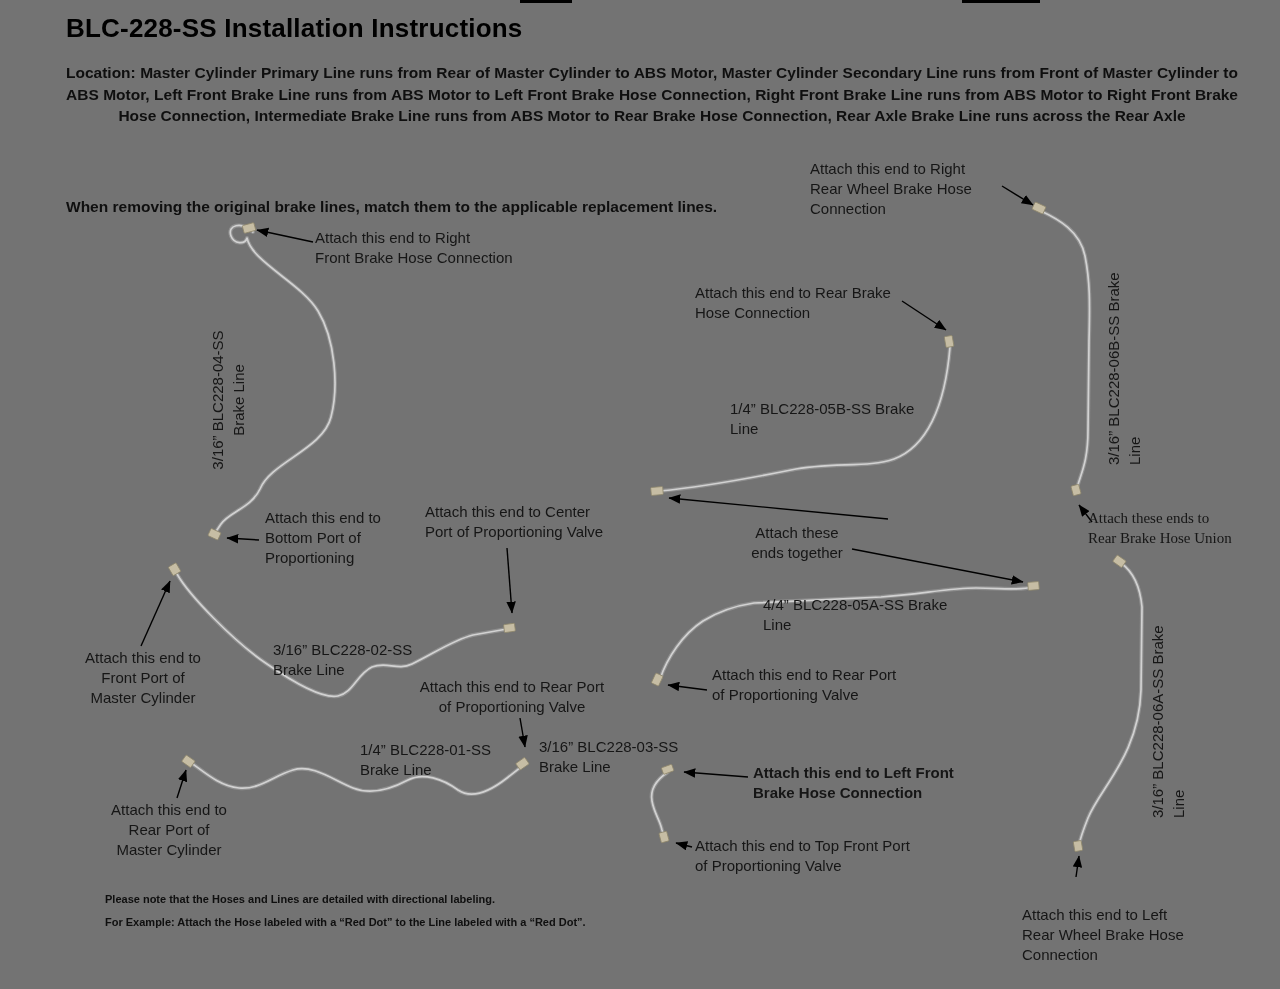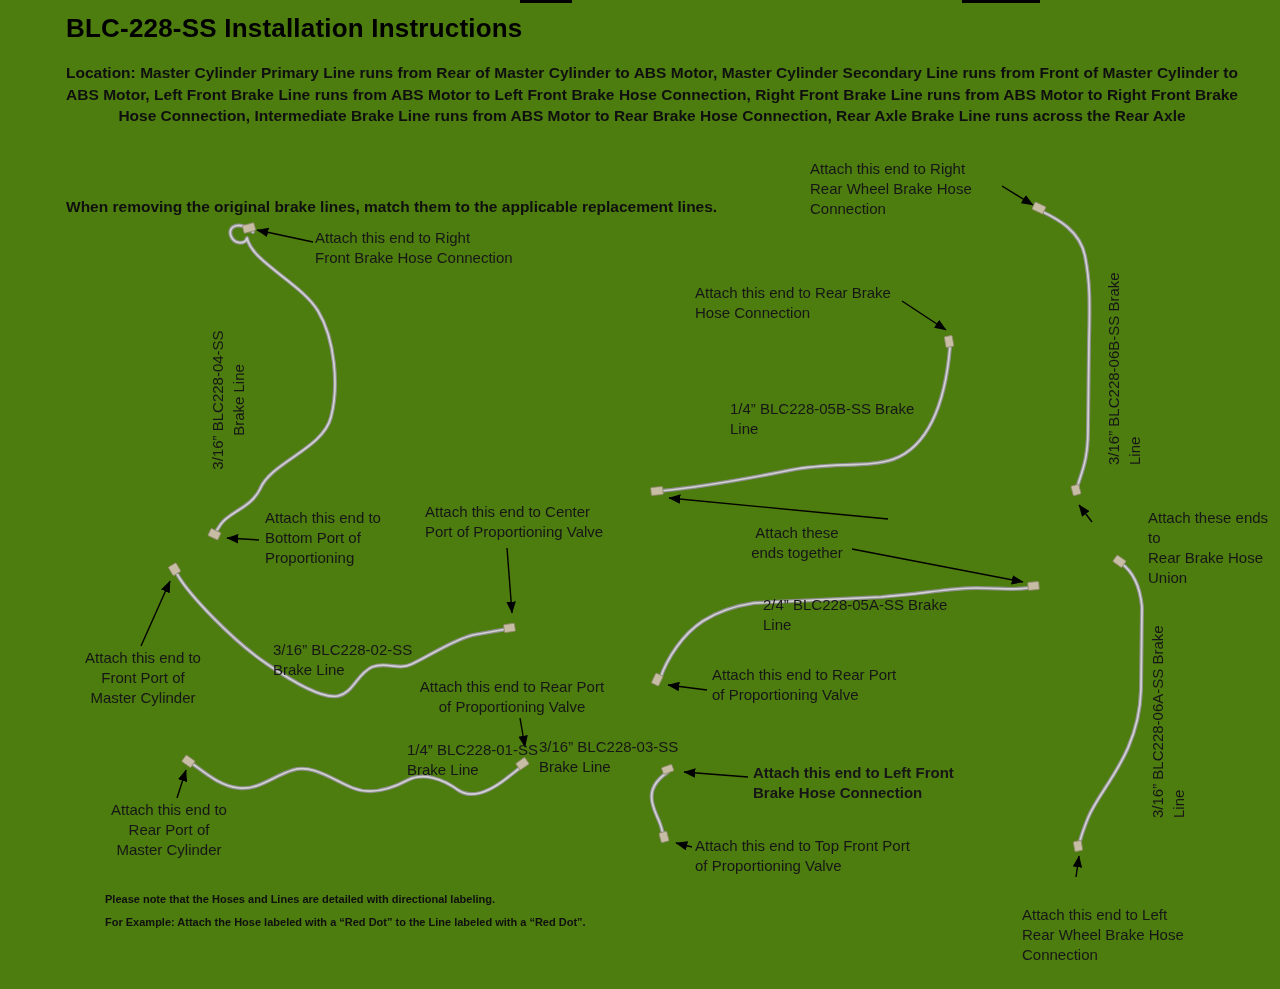--- a/index.html
+++ b/index.html
@@ -1,18 +1,18 @@
 <!DOCTYPE html>
 <html><head>
 <meta charset="utf-8">
 <style>
   * { margin:0; padding:0; box-sizing:border-box; }
   html,body { background:#ffffff; }
   .page {
-    position:relative; width:1280px; height:989px; background:#4d7c0f;
+    position:relative; width:1280px; height:989px; background:#737373;
     font-family:"Liberation Sans", sans-serif; color:#111; overflow:hidden;
   }
   .title {
     position:absolute; left:66px; top:13px; font-size:26px; font-weight:bold; color:#000;
     letter-spacing:0.2px;
   }
   .intro {
     position:absolute; left:66px; top:62px; width:1172px;
     font-size:15.5px; font-weight:bold; line-height:21.5px;
     text-align:justify; text-align-last:center; color:#0f0f0f;
@@ -131,21 +131,21 @@
 Connection</div>
   <div class="callout" style="left:695px; top:283px;">Attach this end to Rear Brake
 Hose Connection</div>
   <div class="callout" style="left:265px; top:508px;">Attach this end to
 Bottom Port of
 Proportioning</div>
   <div class="callout" style="left:425px; top:502px;">Attach this end to Center
 Port of Proportioning Valve</div>
   <div class="callout center" style="left:745px; top:523px; width:104px;">Attach these
 ends together</div>
-  <div class="callout" style="left:1148px; top:508px;">Attach these ends to
+  <div class="callout" style="left:1088px; top:508px;font-family:Liberation Serif, serif;">Attach these ends to
 Rear Brake Hose Union</div>
   <div class="callout center" style="left:76px; top:648px; width:134px;">Attach this end to
 Front Port of
 Master Cylinder</div>
   <div class="callout center" style="left:410px; top:677px; width:204px;">Attach this end to Rear Port
 of Proportioning Valve</div>
   <div class="callout" style="left:712px; top:665px;">Attach this end to Rear Port
 of Proportioning Valve</div>
   <div class="callout" style="left:753px; top:763px;font-weight:bold;">Attach this end to Left Front
 Brake Hose Connection</div>
@@ -159,25 +159,25 @@
 Connection</div>
 
   <div class="line-label vertical" style="left:153px; top:379px; width:150px;">3/16” BLC228-04-SS
 Brake Line</div>
   <div class="line-label" style="left:730px; top:399px;">1/4” BLC228-05B-SS Brake
 Line</div>
   <div class="line-label vertical bottom-align" style="left:1019px; top:339px; width:210px;">3/16” BLC228-06B-SS Brake
 Line</div>
   <div class="line-label" style="left:273px; top:640px;">3/16” BLC228-02-SS
 Brake Line</div>
-  <div class="line-label" style="left:763px; top:595px;">2/4” BLC228-05A-SS Brake
+  <div class="line-label" style="left:763px; top:595px;">4/4” BLC228-05A-SS Brake
 Line</div>
   <div class="line-label vertical bottom-align" style="left:1063px; top:692px; width:210px;">3/16” BLC228-06A-SS Brake
 Line</div>
-  <div class="line-label" style="left:360px; top:740px;margin-left:47px;">1/4” BLC228-01-SS
+  <div class="line-label" style="left:360px; top:740px;">1/4” BLC228-01-SS
 Brake Line</div>
   <div class="line-label" style="left:539px; top:737px;">3/16” BLC228-03-SS
 Brake Line</div>
 
   <div class="footer-line" style="top:893px;">Please note that the Hoses and Lines are detailed with directional labeling.</div>
   <div class="footer-line" style="top:916px;">For Example: Attach the Hose labeled with a “Red Dot” to the Line labeled with a “Red Dot”.</div>
 
 </div>
 
 </body></html>

